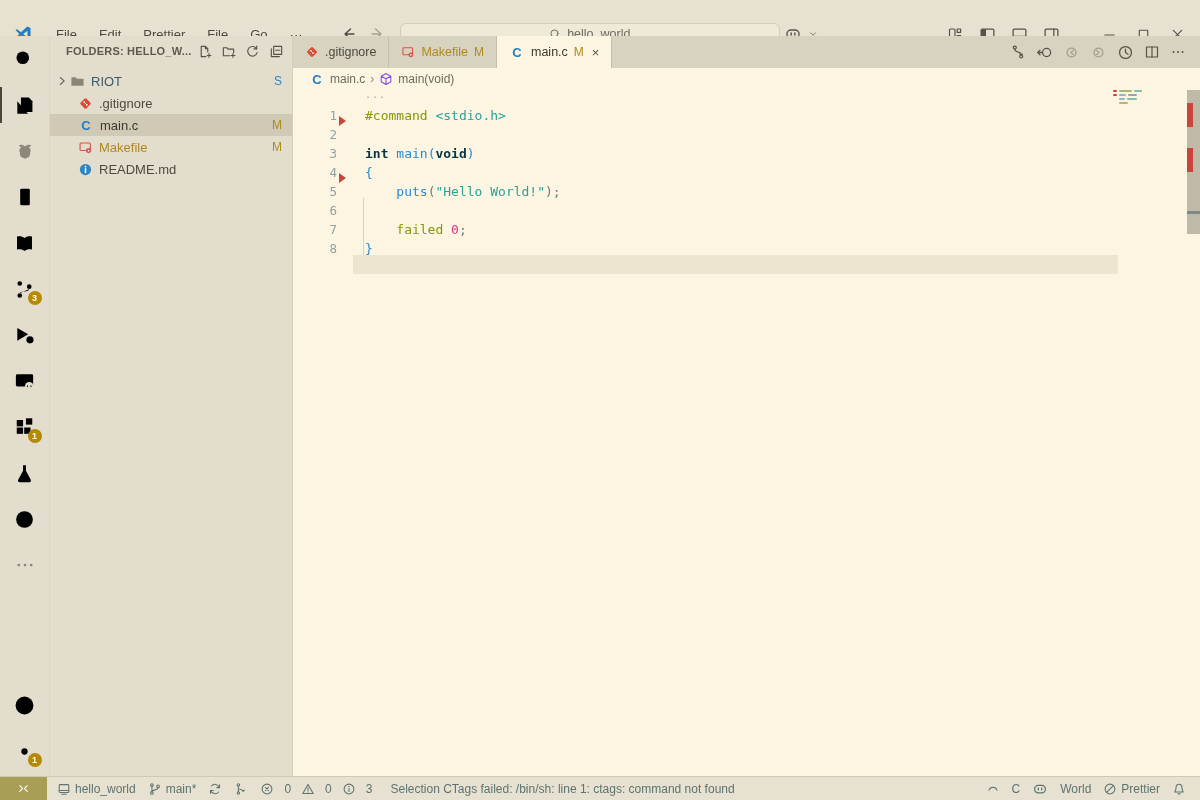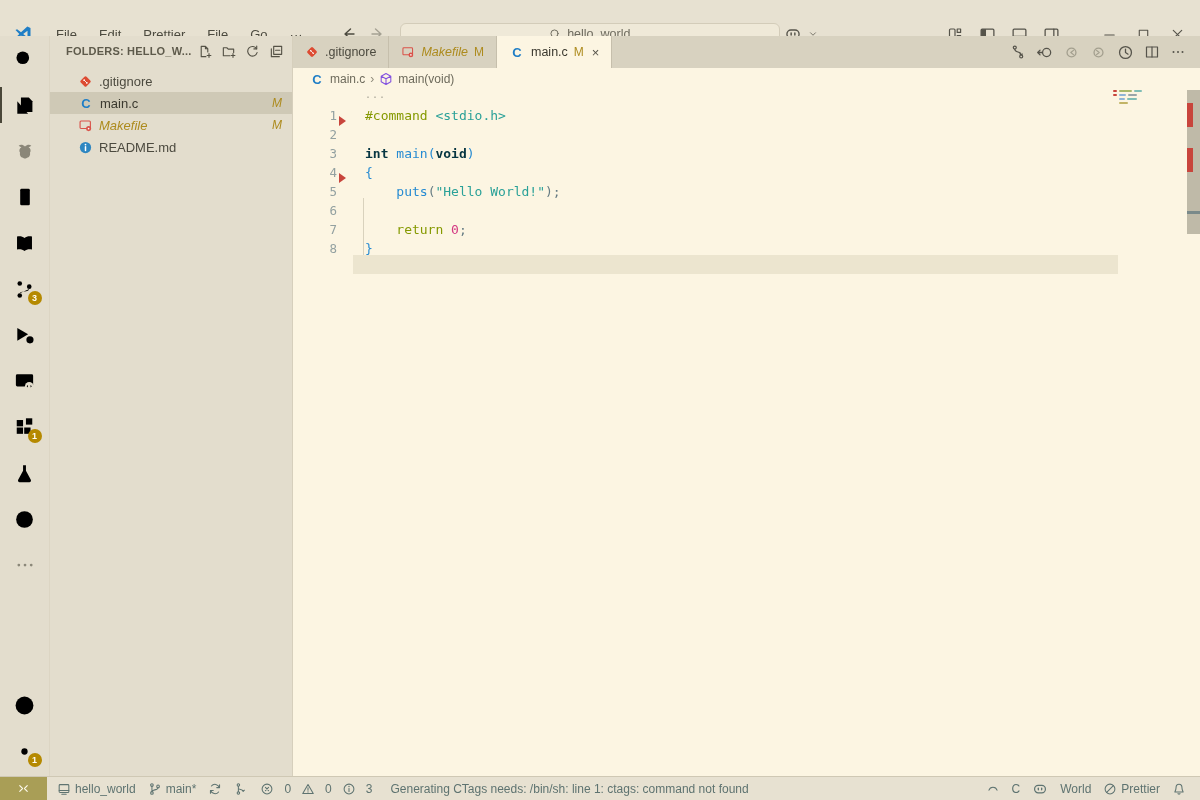--- a/index.html
+++ b/index.html
@@ -47,21 +47,21 @@
   .sb-header { height:30px; display:flex; align-items:center; padding:0 8px 0 16px; }
   .sb-title { font-size:11px; font-weight:bold; color:#5E5A4B; letter-spacing:.2px; white-space:nowrap; overflow:hidden; }
   .sb-actions { margin-left:auto; display:flex; gap:9px; color:#555246; }
   .tree { margin-top:4px; }
   .tree-row { height:22px; display:flex; align-items:center; padding-right:10px; cursor:default; }
   .tree-row.selected { background:var(--selected_row,#CFC9B6); }
   .tree-row .twisty { width:16px; margin-left:4px; color:#6B685B; }
   .tree-row .findent { width:20px; margin-left:8px; }
   .tree-label { margin-left:6px; white-space:nowrap; }
   .tree-badge { margin-left:auto; font-size:12px; }
-  .badge-gold { color:var(--gold,#AD8B1E);font-style:italic; }
+  .badge-gold { color:var(--gold,#AD8B1E); }
   .badge-blue { color:var(--info_blue,#2E86C1); }
   .c-glyph { font-weight:bold; color:var(--accent_blue,#1F7EC6); font-size:13px; width:16px; text-align:center; }
 
   
   .editor-col { flex:1; display:flex; flex-direction:column; background:var(--editor_bg,#FCF5E2); min-width:0; }
   .tabsrow { height:32px; background:var(--tabbar_bg,#D8D2C0); display:flex; align-items:stretch; flex:none; }
   .tab { display:flex; align-items:center; gap:6px; padding:0 12px; border-right:1px solid #C6BFAC; font-size:12.5px; }
   .tab .m { font-size:12px; color:var(--gold); }
   .tab.active { background:var(--editor_bg); }
   .tab .close { color:#55534A; font-size:13px; margin-left:2px; }
@@ -333,20 +333,34 @@
               <rect x="5" y="2.5" width="8.5" height="8.5"></rect>
               <path d="M7 6.7 H11.5"></path>
               <path d="M2.5 5 V13.5 H11"></path>
             </svg>
         </span>
       </span>
     </div>
 
     <div class="tree">
       <div class="tree-row">
+        <span class="ic twisty">
+          <svg width="14" height="14" viewBox="0 0 16 16">
+              <path d="M6 4 L10.5 8 L6 12"></path>
+            </svg>
+        </span>
+        <span class="ic" style="color:var(--folder)">
+          <svg width="15" height="15" viewBox="0 0 16 16">
+              <path fill="currentColor" stroke="none" d="M1.5 3.5 H6 L7.5 5 H14.5 V12.5 H1.5 Z"></path>
+            </svg>
+        </span>
+        <span class="tree-label" style="color:var(--riot_text)">RIOT</span>
+        <span class="tree-badge badge-blue">S</span>
+      </div>
+      <div class="tree-row">
         <span class="findent"></span>
         <span class="ic">
           <svg width="15" height="15" viewBox="0 0 16 16">
               <g transform="rotate(45 8 8)">
                 <rect x="3.6" y="3.6" width="8.8" height="8.8" rx="1.6" fill="var(--git_orange)" stroke="none"></rect>
               </g>
               <circle cx="6.6" cy="6.6" r=".95" fill="#fff" stroke="none"></circle>
               <circle cx="9.4" cy="9.4" r=".95" fill="#fff" stroke="none"></circle>
               <path d="M7.2 7.2 L8.8 8.8" stroke="#fff" stroke-width=".9"></path>
             </svg>
@@ -502,21 +516,21 @@
       </div>
       <div class="codeline">
         <span class="lineno">5</span>
         <span class="ltext"><span class="tok-def">    </span><span class="tok-blue">puts</span><span class="tok-def">(</span><span class="tok-cyan">"Hello World!"</span><span class="tok-def">);</span></span>
       </div>
       <div class="codeline">
         <span class="lineno">6</span>
       </div>
       <div class="codeline">
         <span class="lineno">7</span>
-        <span class="ltext"><span class="tok-def">    </span><span class="tok-green">return </span><span class="tok-mag">0</span><span class="tok-def">;</span></span>
+        <span class="ltext"><span class="tok-def">    </span><span class="tok-green">failed </span><span class="tok-mag">0</span><span class="tok-def">;</span></span>
       </div>
       <div class="codeline">
         <span class="lineno">8</span>
         <span class="ltext"><span class="tok-br">}</span></span>
       </div>
 
       <span class="gutter-tri" style="top:26px"></span>
       <span class="gutter-tri" style="top:83px"></span>
       <span class="indent-guide"></span>
 
@@ -615,21 +629,21 @@
     <span class="ic">
       <svg width="14" height="14" viewBox="0 0 16 16">
           <circle cx="8" cy="8" r="5.6"></circle>
           <path d="M8 7.4 V10.8"></path>
           <circle cx="8" cy="5.2" r=".8" fill="currentColor" stroke="none"></circle>
         </svg>
     </span>
       <span>3</span>
   </div>
   <div class="sb-item">
-    <span>Generating CTags needs: /bin/sh: line 1: ctags: command not found</span>
+    <span>Selection CTags failed: /bin/sh: line 1: ctags: command not found</span>
   </div>
 
   <div class="sb-right">
     <div class="sb-item">
       <span class="ic">
         <svg width="14" height="14" viewBox="0 0 16 16">
             <path d="M3.4 9.4 A4.8 4.8 0 0 1 12.6 9.4"></path>
           </svg>
       </span>
     </div>

